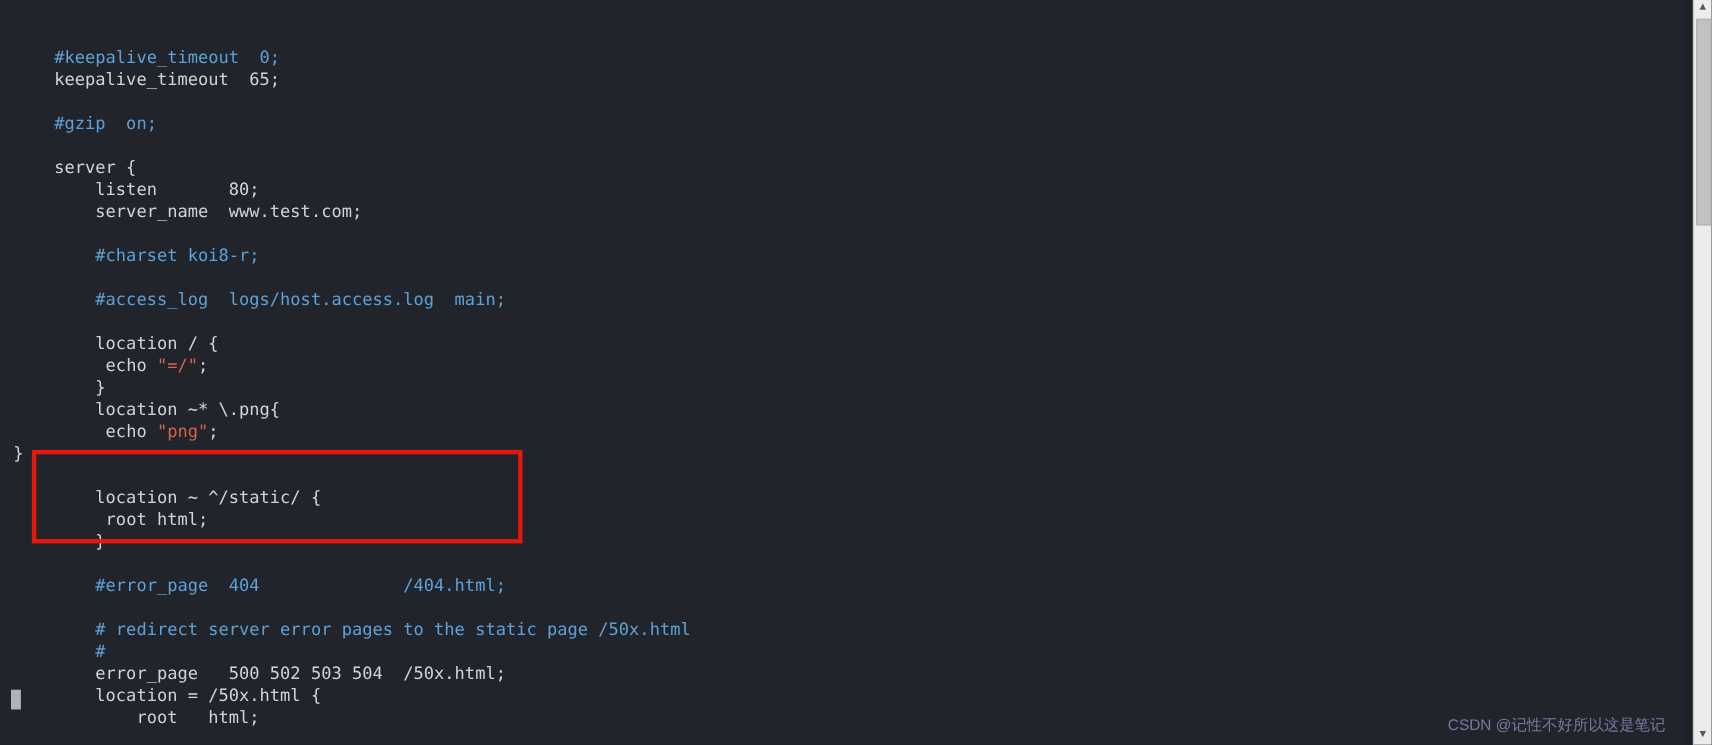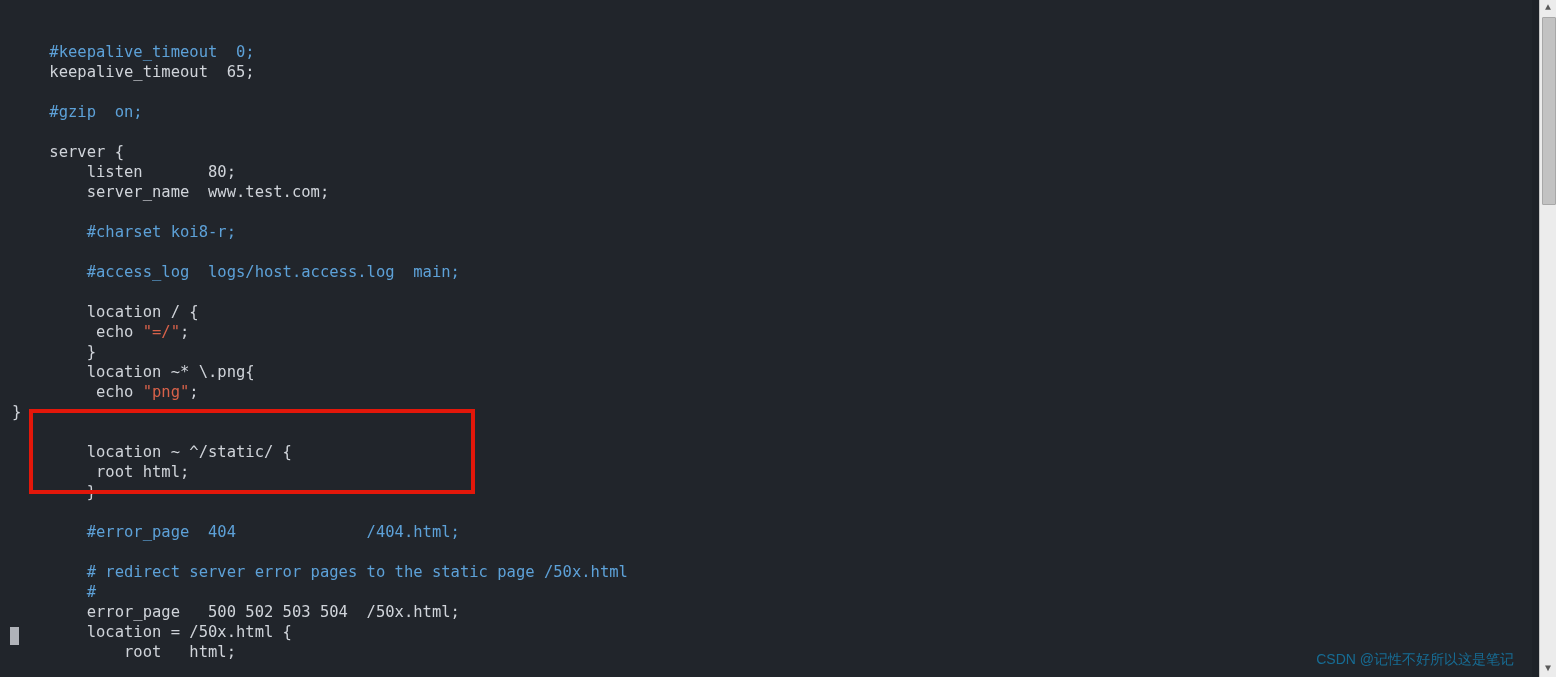--- a/index.html
+++ b/index.html
@@ -71,21 +71,21 @@
     left: 2px;
     width: 12px;
     background: #c2c2c2;
     border: 1px solid #a8a8a8;
     border-radius: 1px;
   }
   .watermark {
     position: absolute;
     right: 18px;
     bottom: 8px;
-    color: #0ea5e9;
+    color: #c4b5fd;
     font-family: "Microsoft YaHei", "PingFang SC", sans-serif;
     font-size: 14px;
     opacity: 0.55;
     white-space: nowrap;
   }
 </style>
 </head>
 <body>
 
 <div class="viewport">

